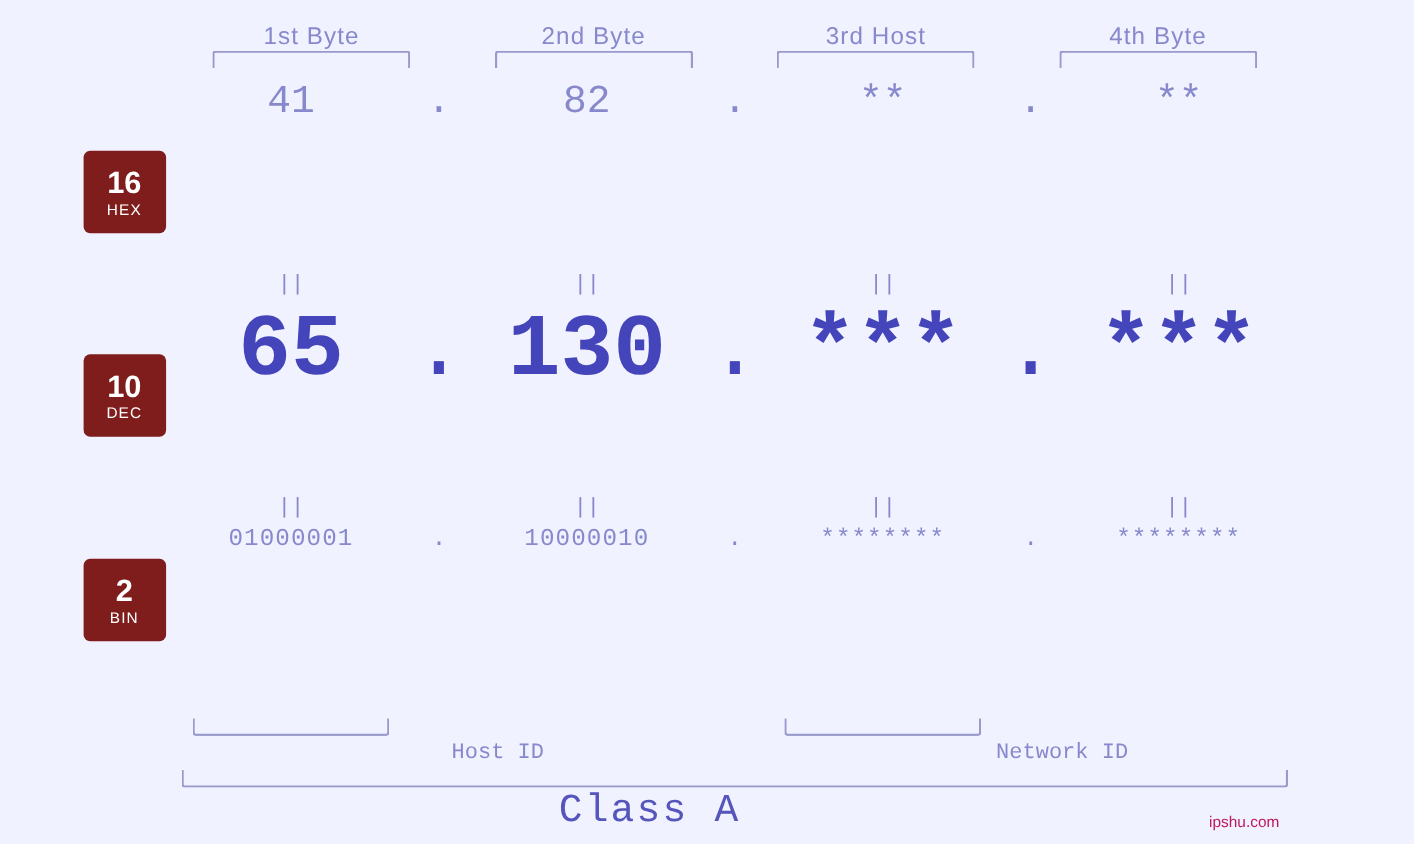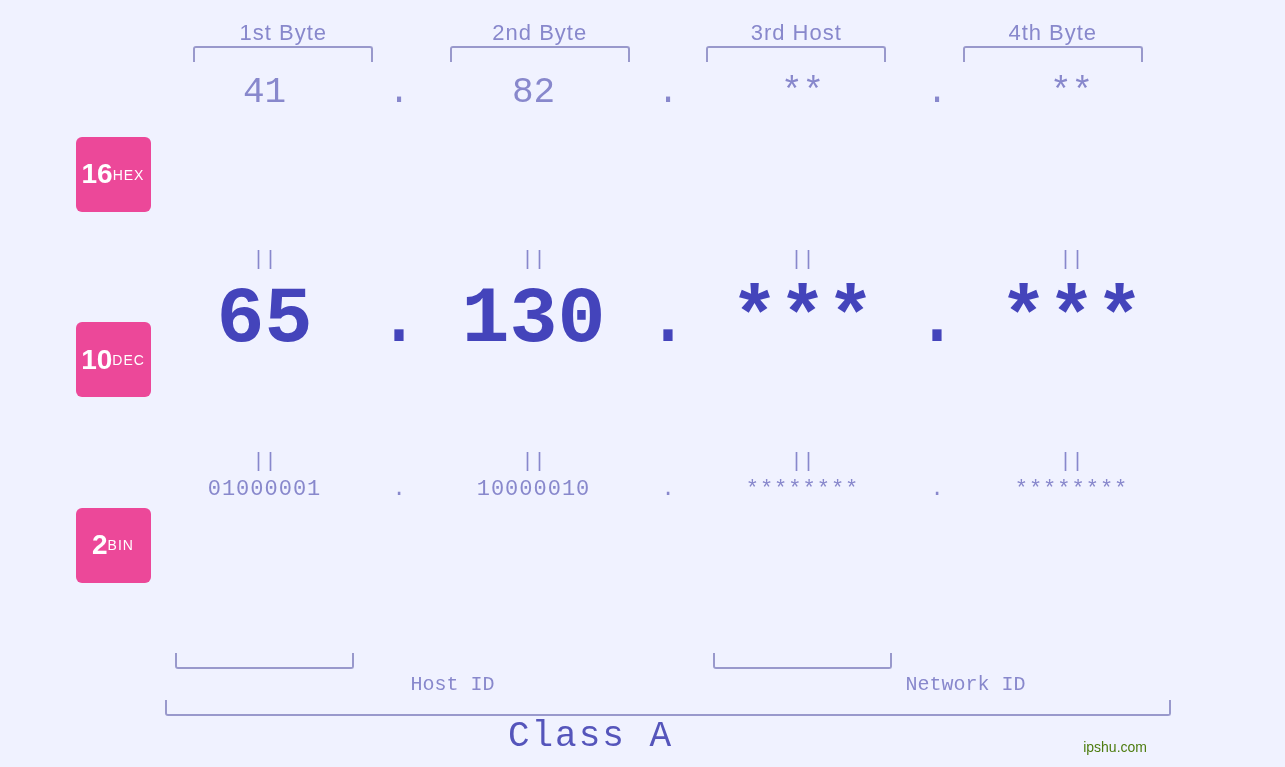--- a/index.html
+++ b/index.html
@@ -71,27 +71,27 @@
     
     .badge-column {
       width: 155px;
       display: flex;
       flex-direction: column;
       align-items: center;
       justify-content: space-around;
       padding: 10px 0 60px 30px;
     }
     .badge {
-      background: #ec4899;
+      background: #7f1d1d;
       color: white;
       border-radius: 6px;
       width: 75px;
       height: 75px;
       display: flex;
-      flex-direction: row;
+      flex-direction: column;
       align-items: center;
       justify-content: center;
       font-family: Arial, sans-serif;
       margin-left: 41px;
     }
     .badge-num {
       font-size: 28px;
       font-weight: bold;
       line-height: 1.1;
     }
@@ -192,22 +192,22 @@
       font-family: 'Courier New', Courier, monospace;
       padding-bottom: 10px;
       letter-spacing: 2px;
       border-radius: 23px;
     }
 
     
     .watermark {
       position: absolute;
       bottom: 12px;
-      right: 34px;
-      color: #4d7c0f;
+      right: 18px;
+      color: #be185d;
       font-size: 14px;
       font-family: Arial, sans-serif;
     }
 
     .masked {
       color: #8888cc;
     }
     .masked-dec {
       color: #4444bb;
     }

